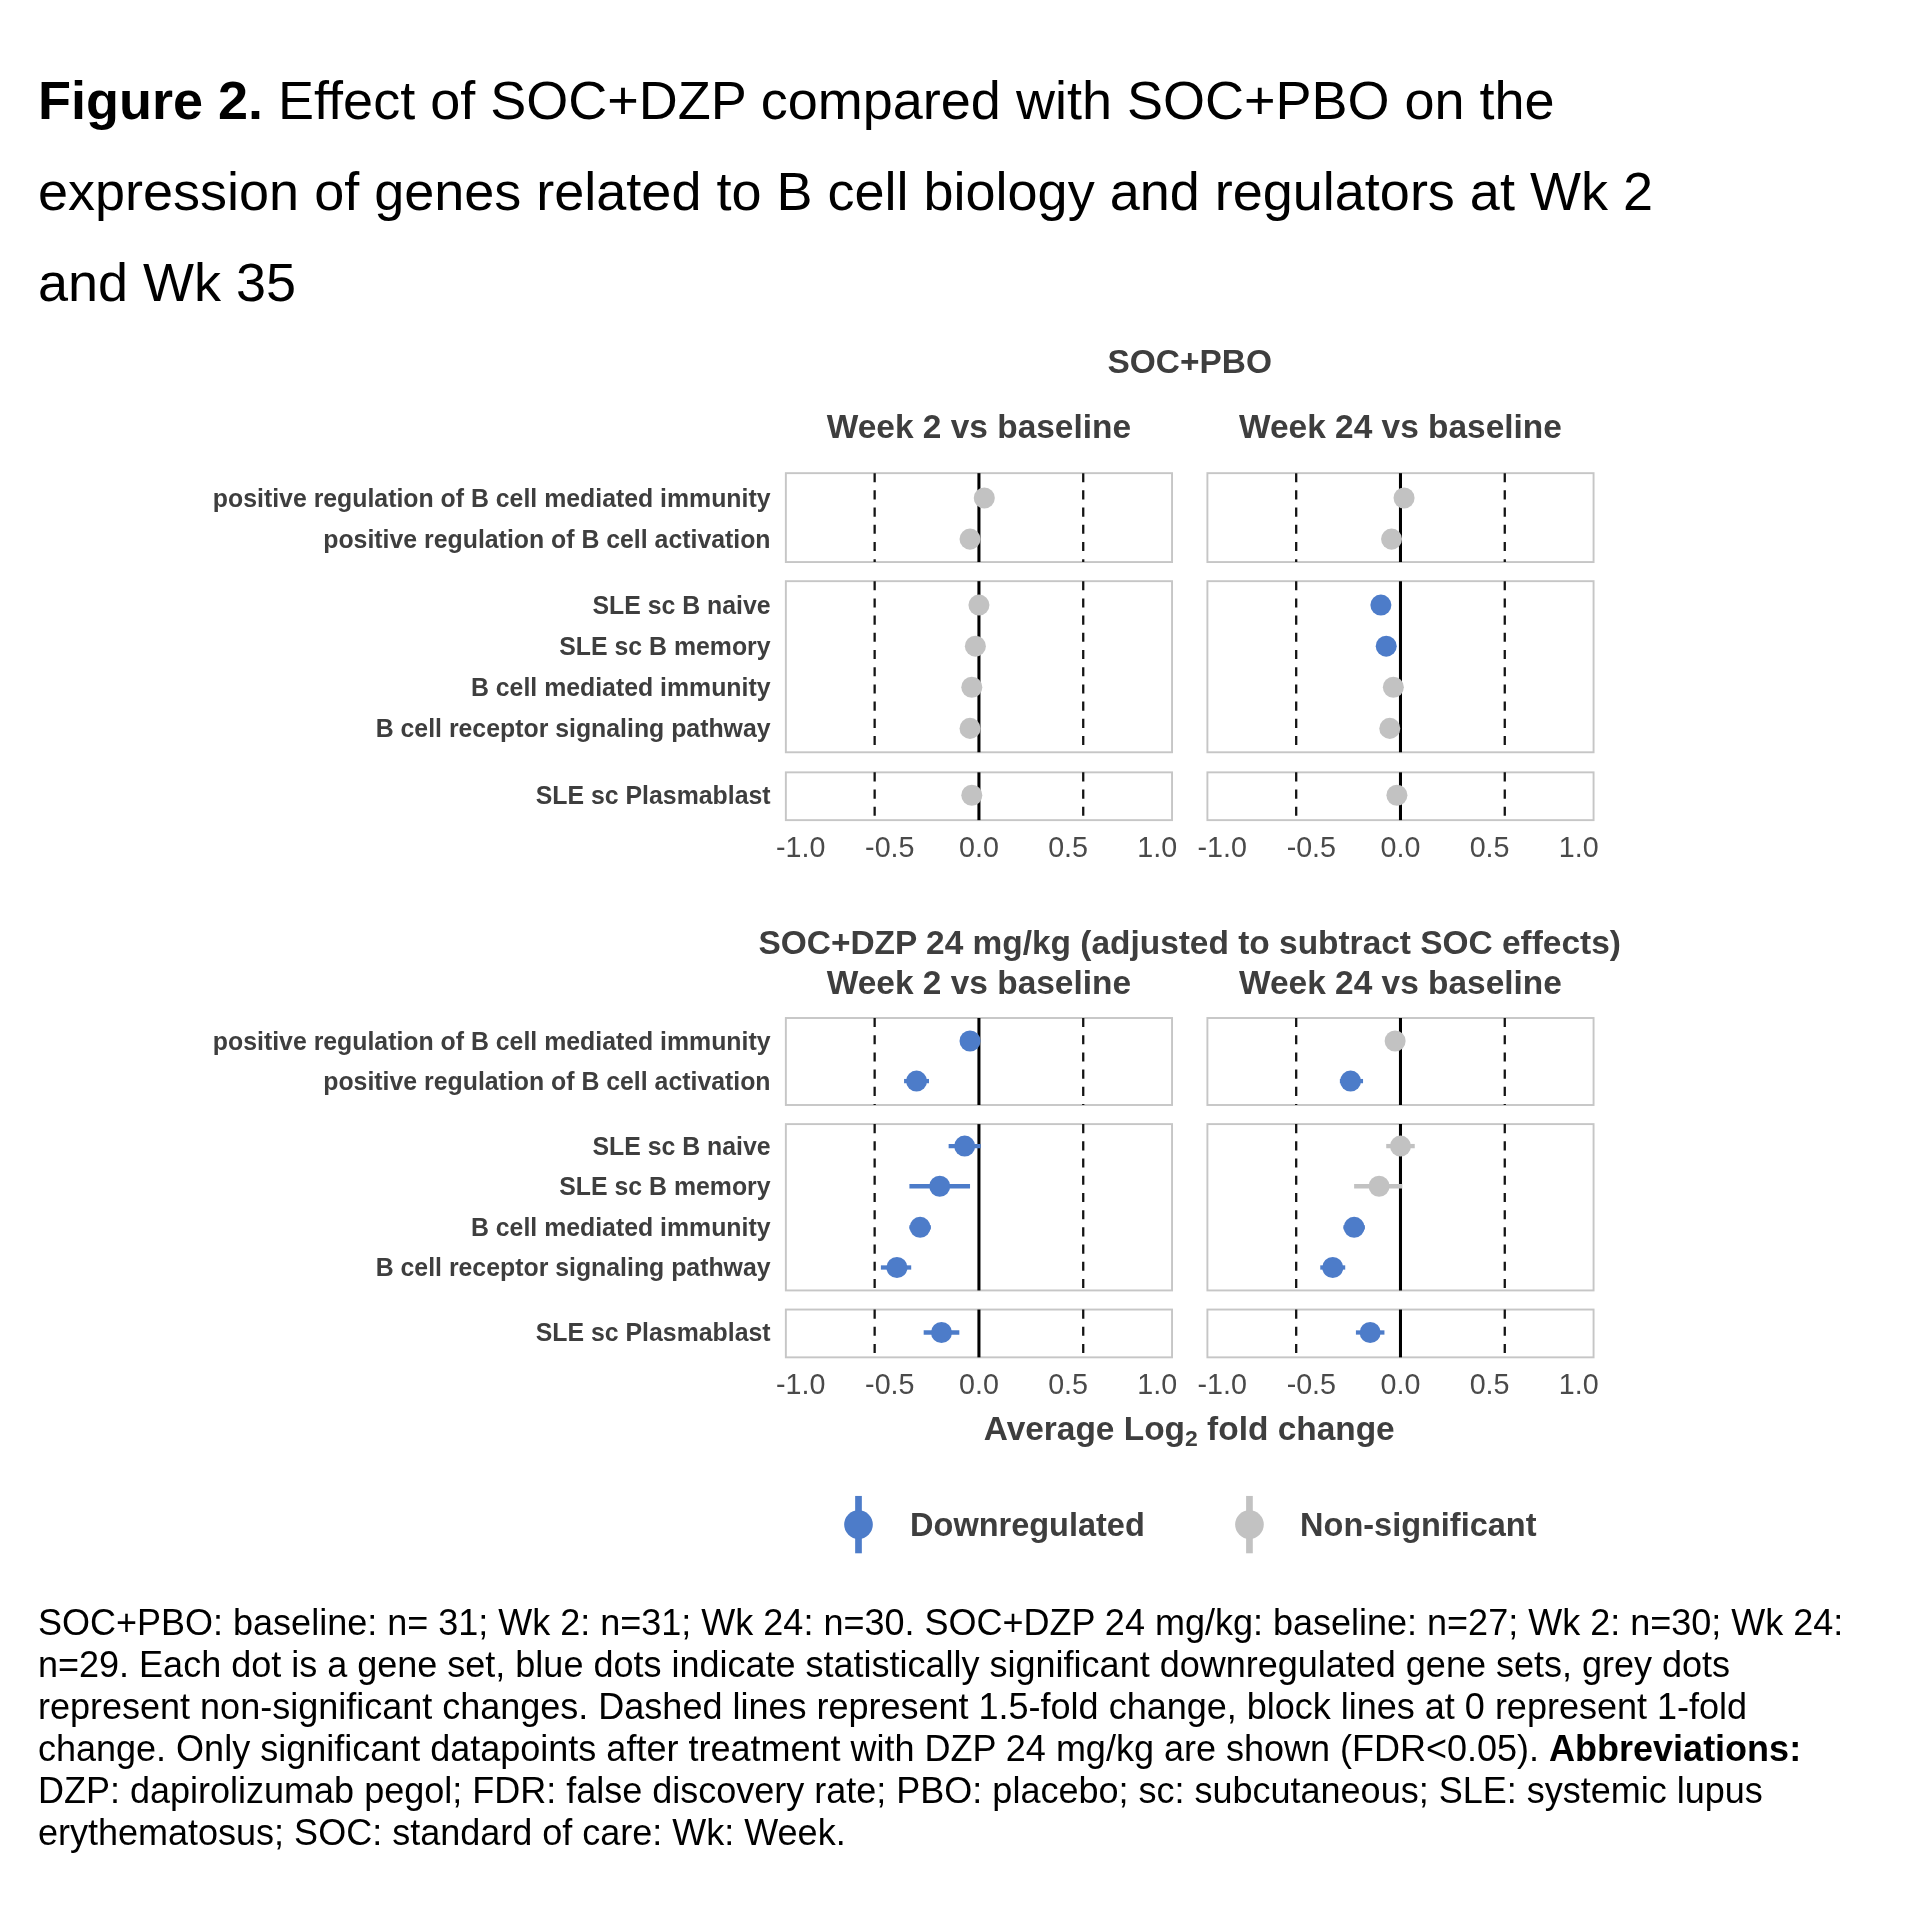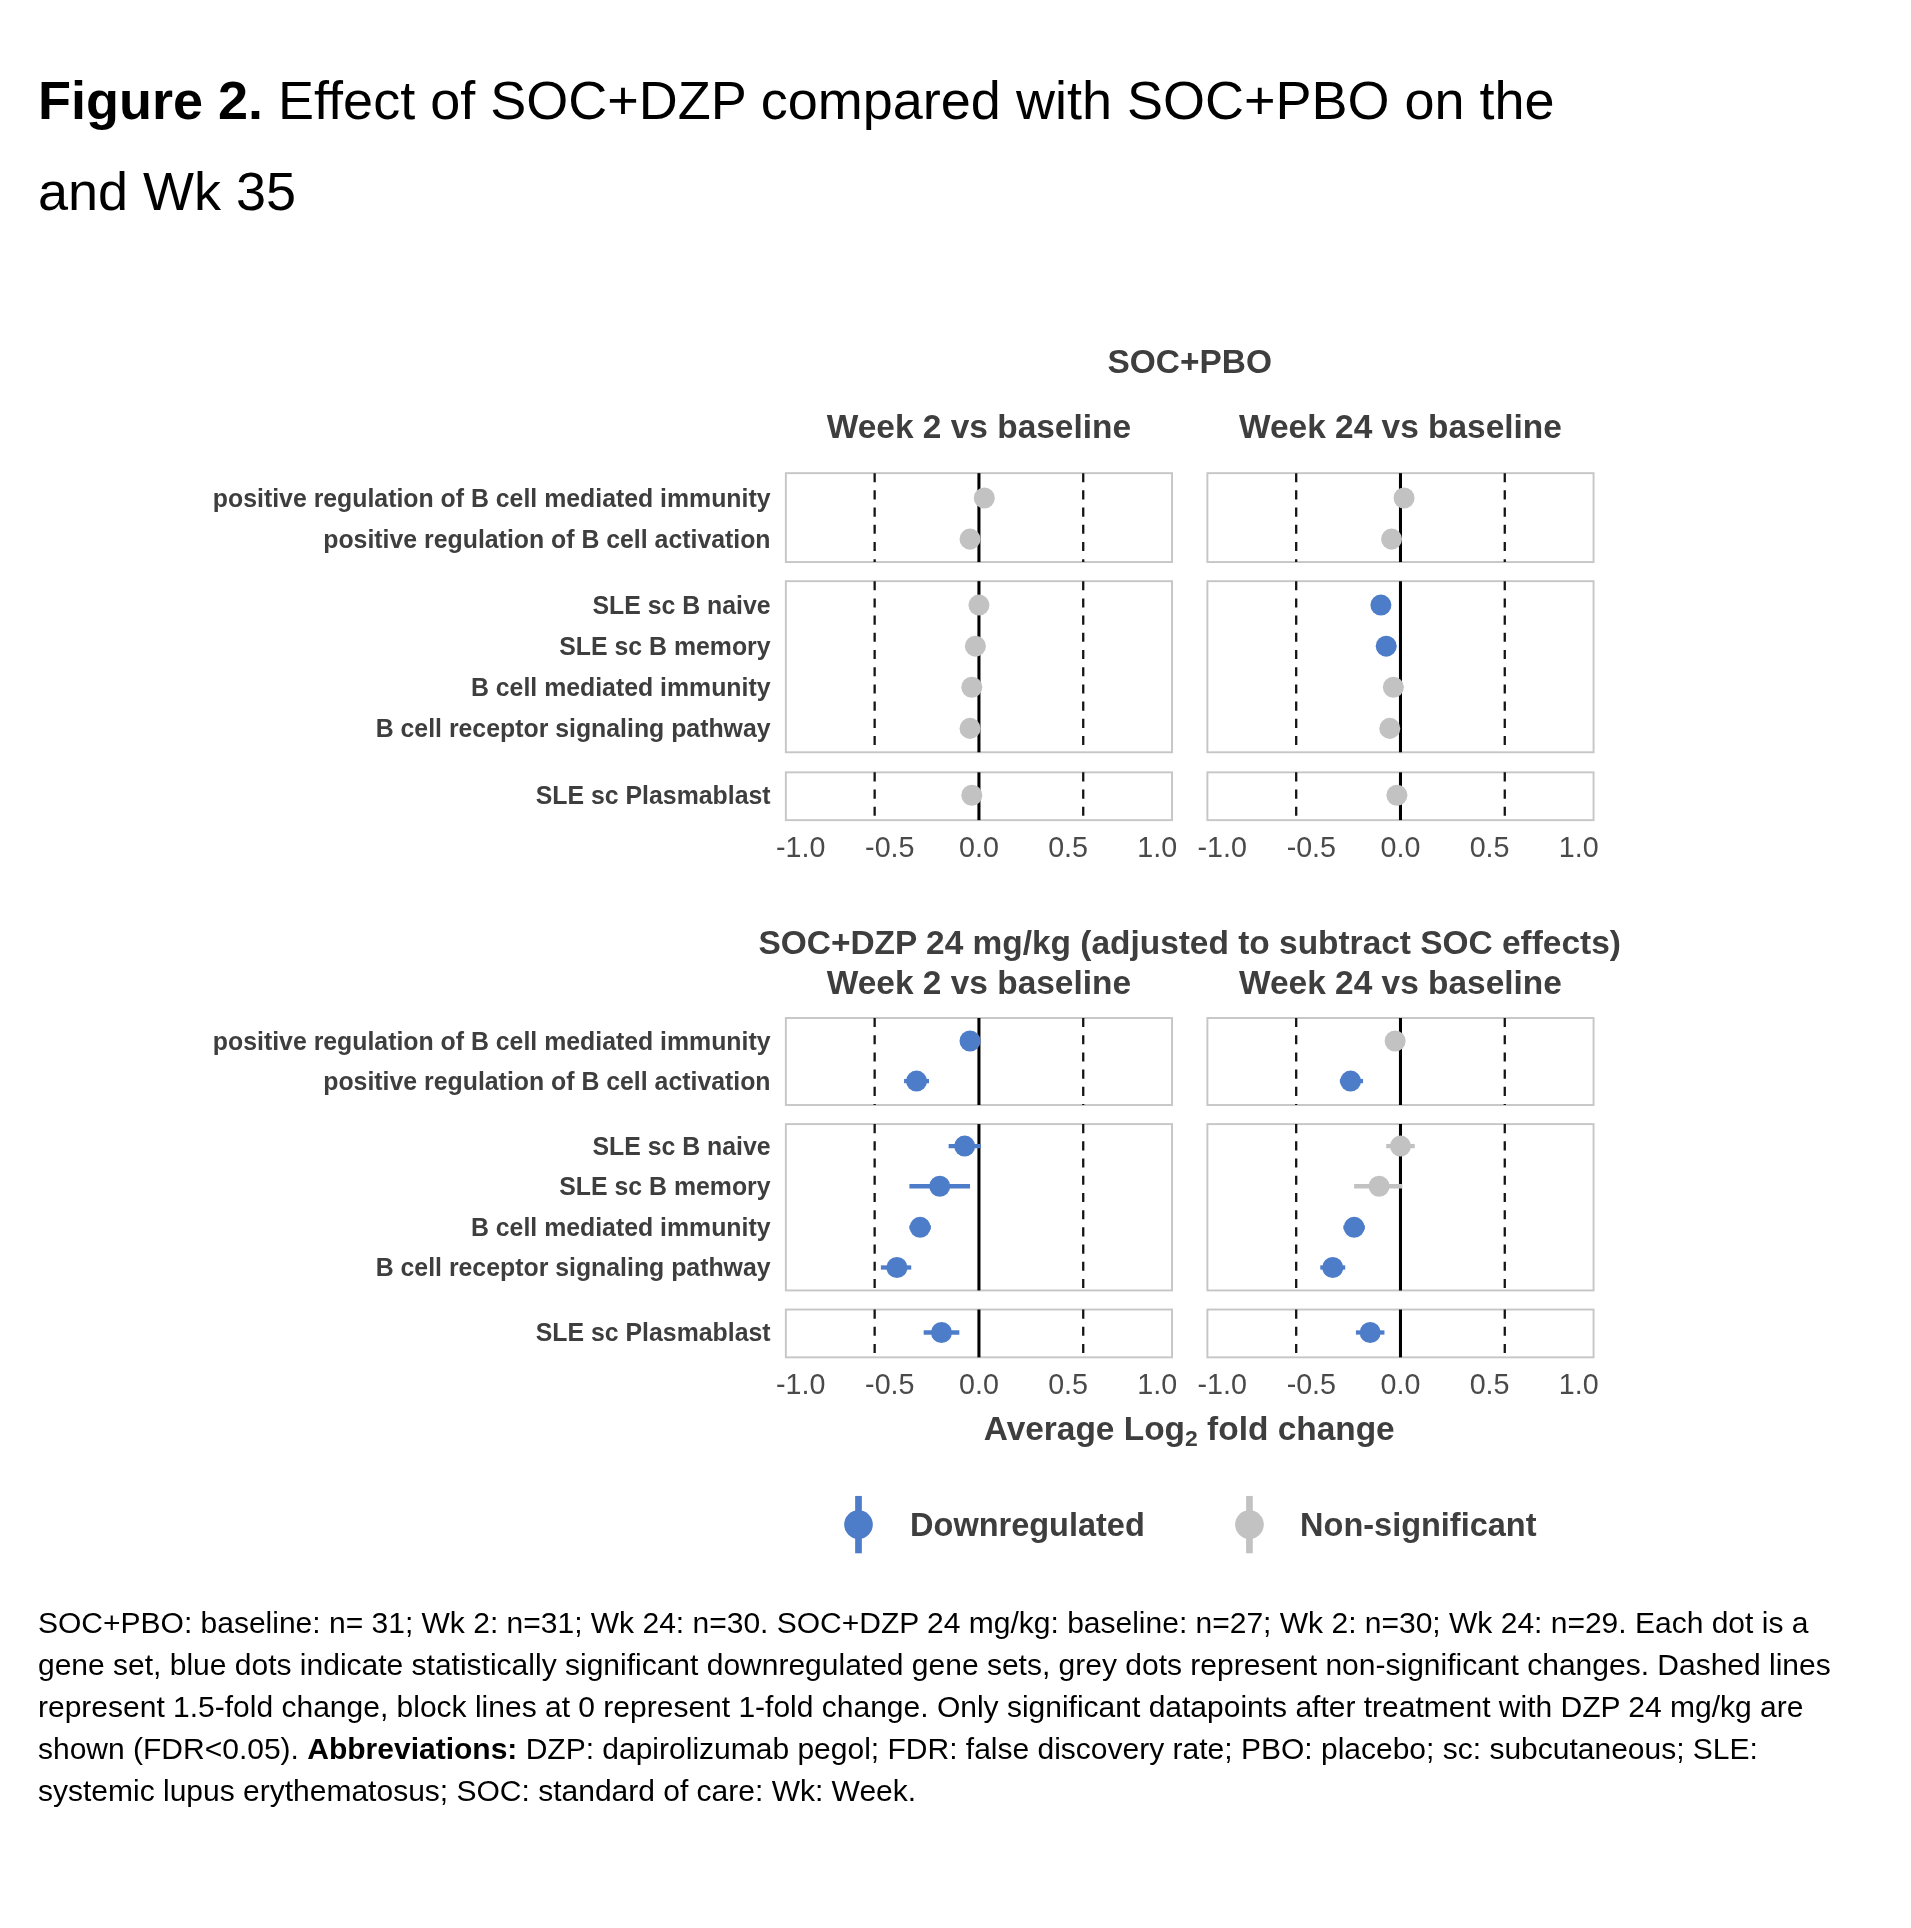--- a/index.html
+++ b/index.html
@@ -2,38 +2,39 @@
 <html><head>
 <meta charset="utf-8">
 <style>
   html,body{margin:0;padding:0;background:#ffffff;}
   .page{position:relative;width:1912px;height:1928px;background:#ffffff;
         font-family:"Liberation Sans", sans-serif;color:#000;overflow:hidden;border-radius:23px;}
   .fig-title{position:absolute;left:38px;top:55px;width:1845px;
              font-size:54px;line-height:91px;color:#000;}
   .fig-title .bold{font-weight:bold;}
   .fig-caption{position:absolute;left:38px;top:1602px;width:1831px;
-               font-size:30px;line-height:42px;color:#000;}
+               font-size:36px;line-height:42px;color:#000;}
   .fig-caption .bold{font-weight:bold;}
   svg text{font-family:"Liberation Sans", sans-serif;}
   .gtitle{font-size:35px;font-weight:bold;fill:#3e3e3e;}
   .header{font-size:35px;font-weight:bold;fill:#3e3e3e;}
   .ticklab{font-size:30px;fill:#4a4a4a;}
   .rowlab{font-size:26px;font-weight:bold;fill:#3e3e3e;}
   .axistitle{font-size:35px;font-weight:bold;fill:#3e3e3e;}
   .axistitle .sub{font-size:24px;}
   .legendlab{font-size:34px;font-weight:bold;fill:#3e3e3e;}
 </style>
 </head>
 <body>
 
 <div class="page">
 
   <div class="fig-title">
     <div><span class="bold">Figure 2.</span><span> Effect of SOC+DZP compared with SOC+PBO on the</span></div>
+    <div>expression of genes related to B cell biology and regulators at Wk 2</div>
     <div>and Wk 35</div>
   </div>
 
   <svg id="forest-svg" width="1912" height="1928" viewBox="0 0 2000 2017">
       <text x="1244.5" y="390" text-anchor="middle" class="gtitle">SOC+PBO</text>
       <text x="1024" y="458" text-anchor="middle" class="header">Week 2 vs baseline</text>
       <rect x="822" y="495" width="404" height="93" fill="#ffffff" stroke="#c6c6c6" stroke-width="2"></rect>
       <line x1="914.8975" x2="914.8975" y1="495" y2="588" stroke="#141414" stroke-width="2.4" stroke-dasharray="9.5 8.5"></line>
       <line x1="1133.1025" x2="1133.1025" y1="495" y2="588" stroke="#141414" stroke-width="2.4" stroke-dasharray="9.5 8.5"></line>
       <line x1="1024" x2="1024" y1="495" y2="588" stroke="#000000" stroke-width="3.2"></line>

